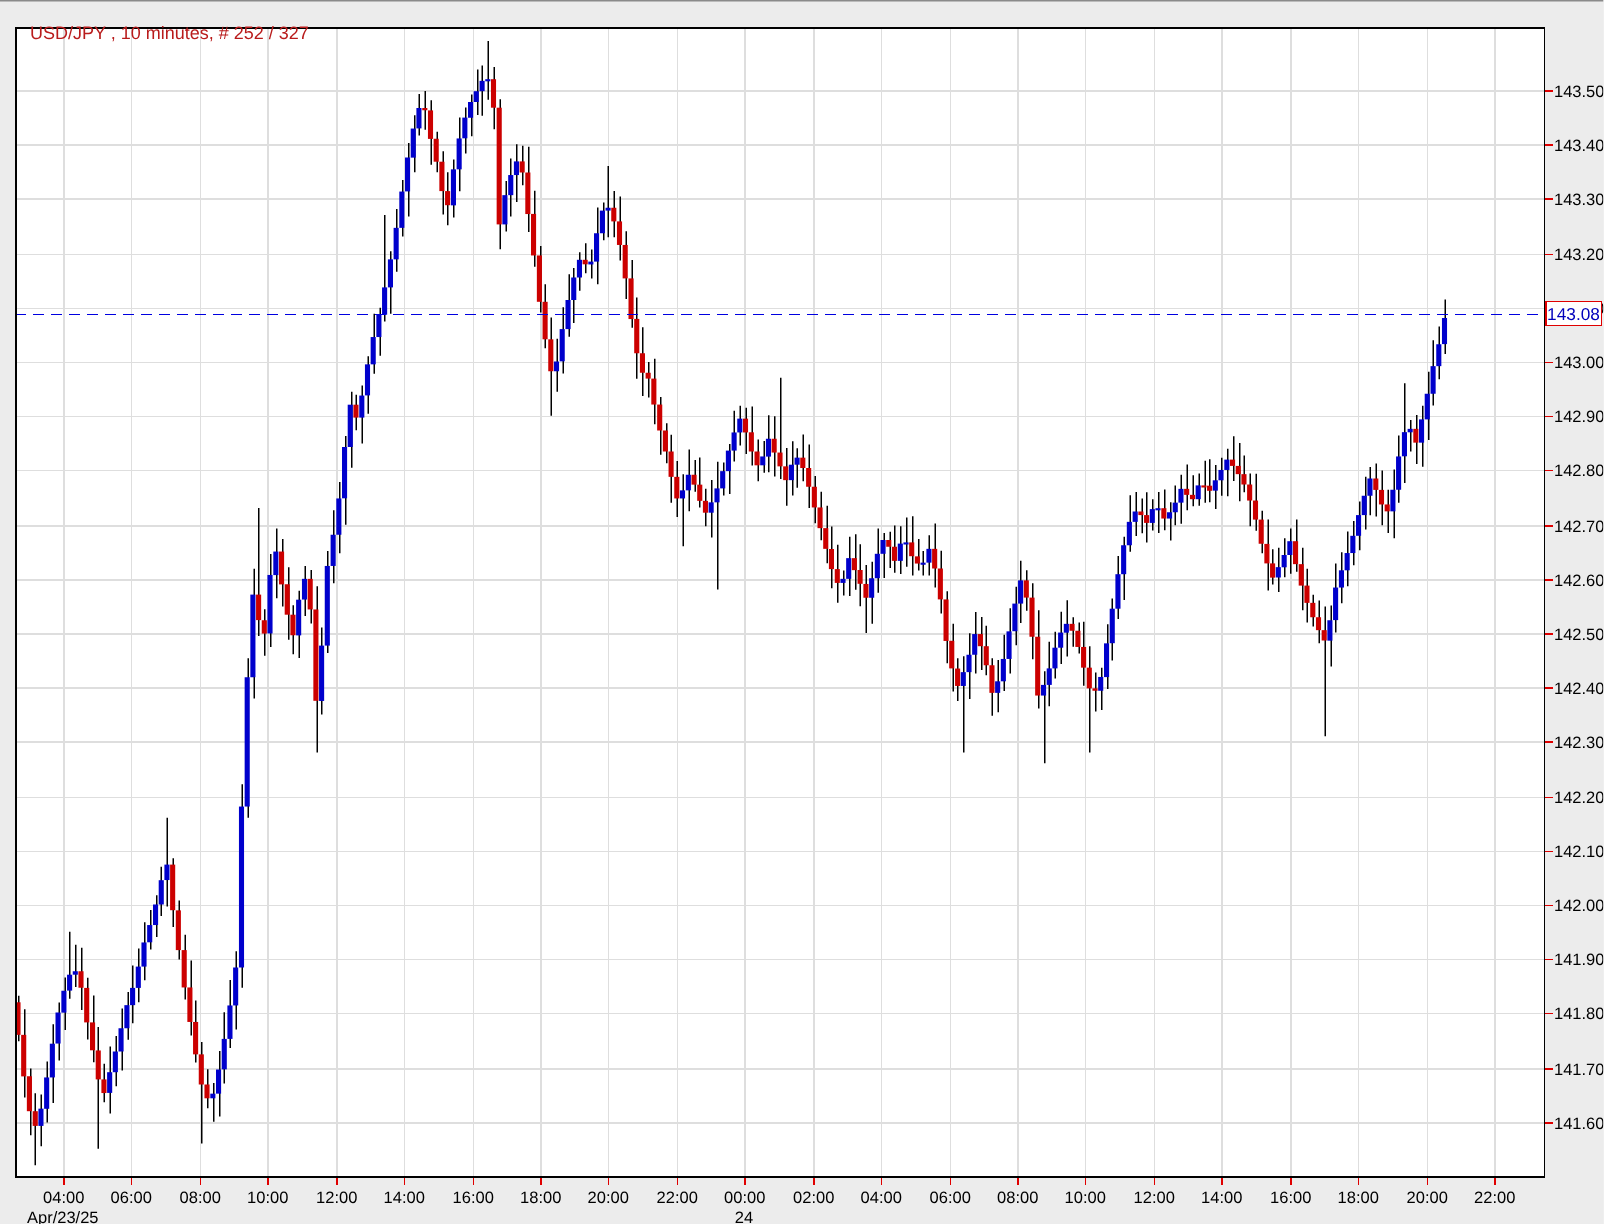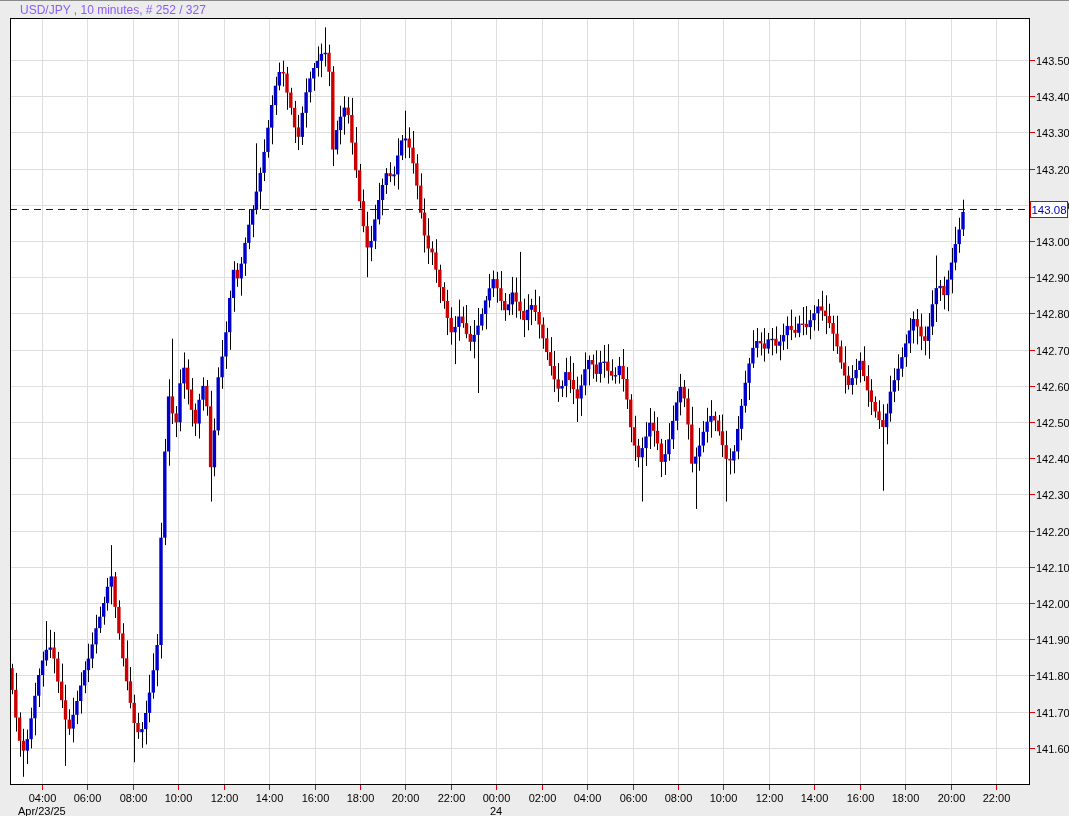--- a/index.html
+++ b/index.html
@@ -1,19 +1,19 @@
 <!DOCTYPE html>
 <html><head>
 <meta charset="utf-8">
 <style>
   html,body{margin:0;padding:0;width:1069px;height:816px;overflow:hidden;
     background:#ececec;font-family:"Liberation Sans",sans-serif;}
   #win{position:relative;width:1069px;height:816px;background:#ececec;
     border-top:1px solid #8a8a8a;box-sizing:border-box;}
-  #title{position:absolute;left:20px;top:2px;font-size:12px;color:#8b5cf6;
+  #title{position:absolute;left:20px;top:14px;font-size:12px;color:#b91c1c;
     white-space:pre;z-index:3;}
   #chart{position:absolute;left:0;top:0;z-index:1;}
   text{font-family:"Liberation Sans",sans-serif;}
 </style>
 </head>
 <body>
 
 <div id="win">
   <div id="title">USD/JPY , 10 minutes, # 252 / 327</div>
   <svg id="chart" width="1069" height="816" xmlns="http://www.w3.org/2000/svg">

